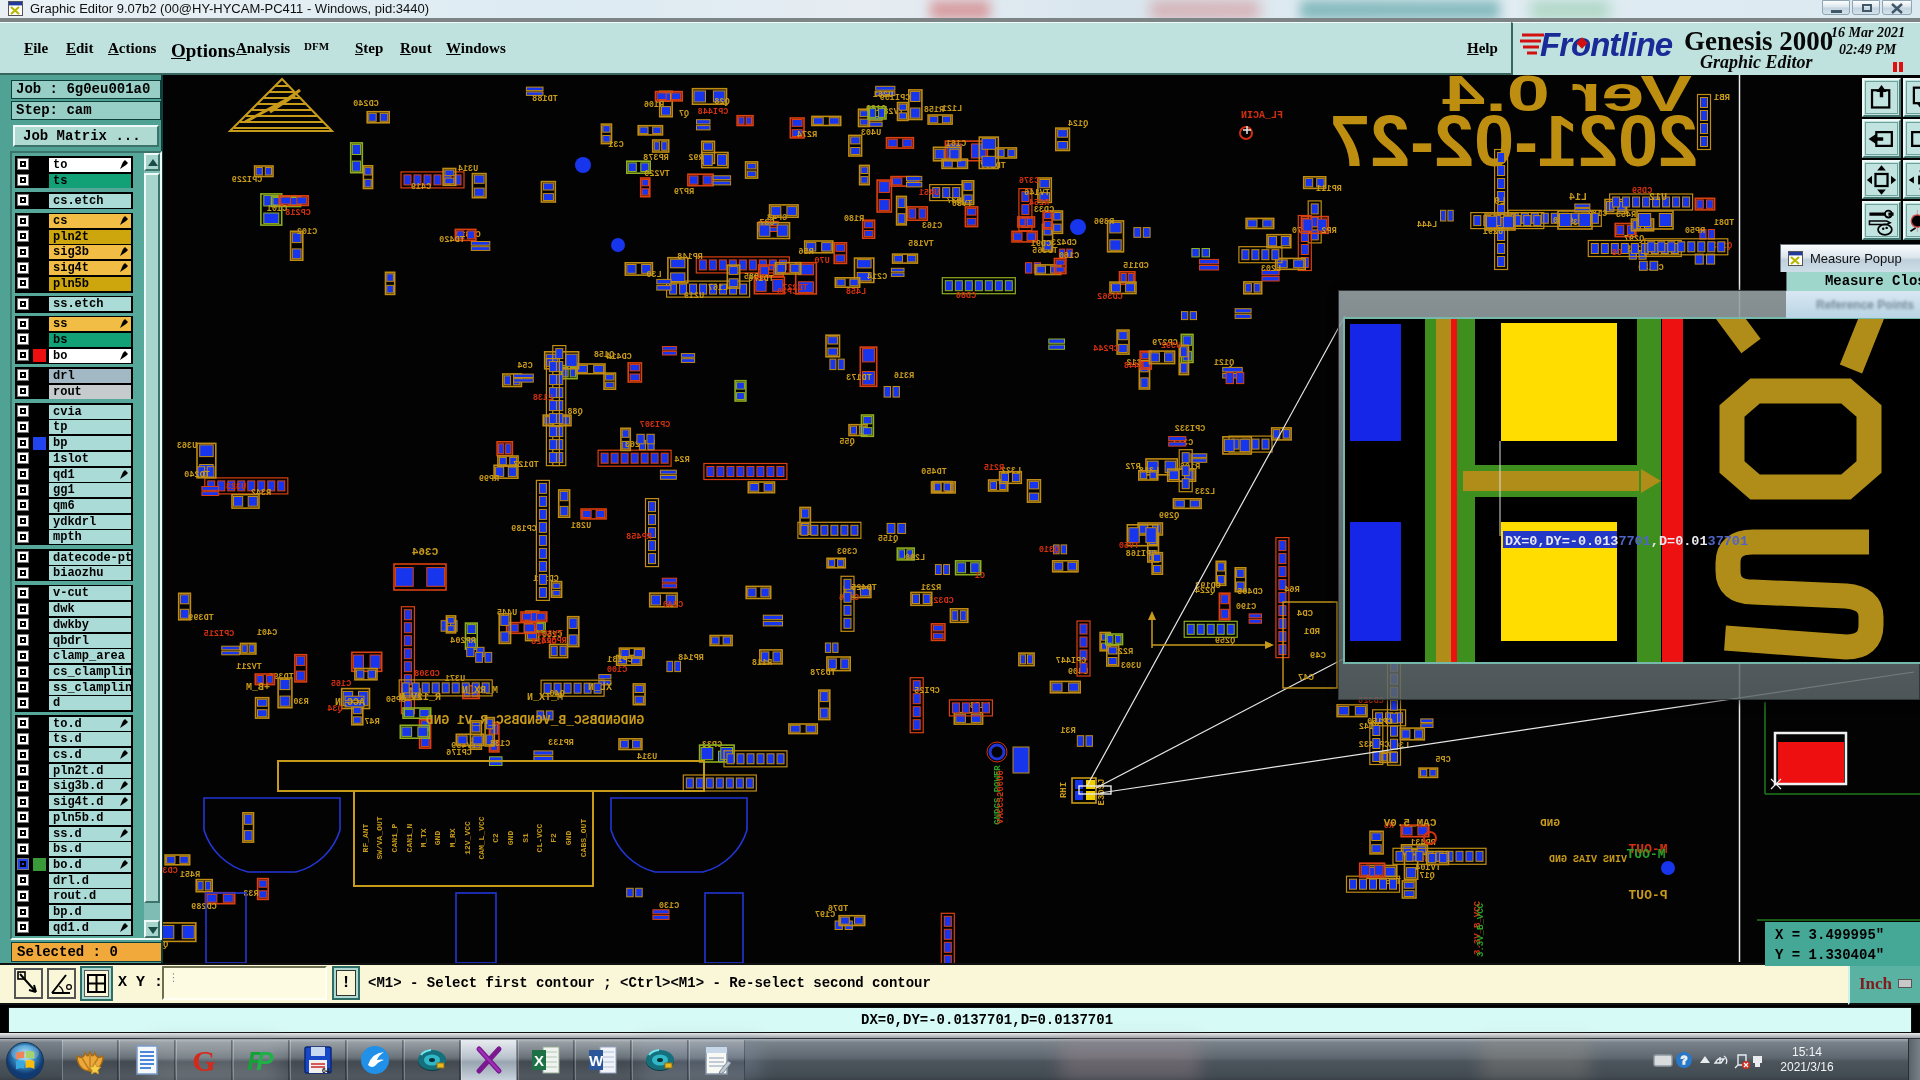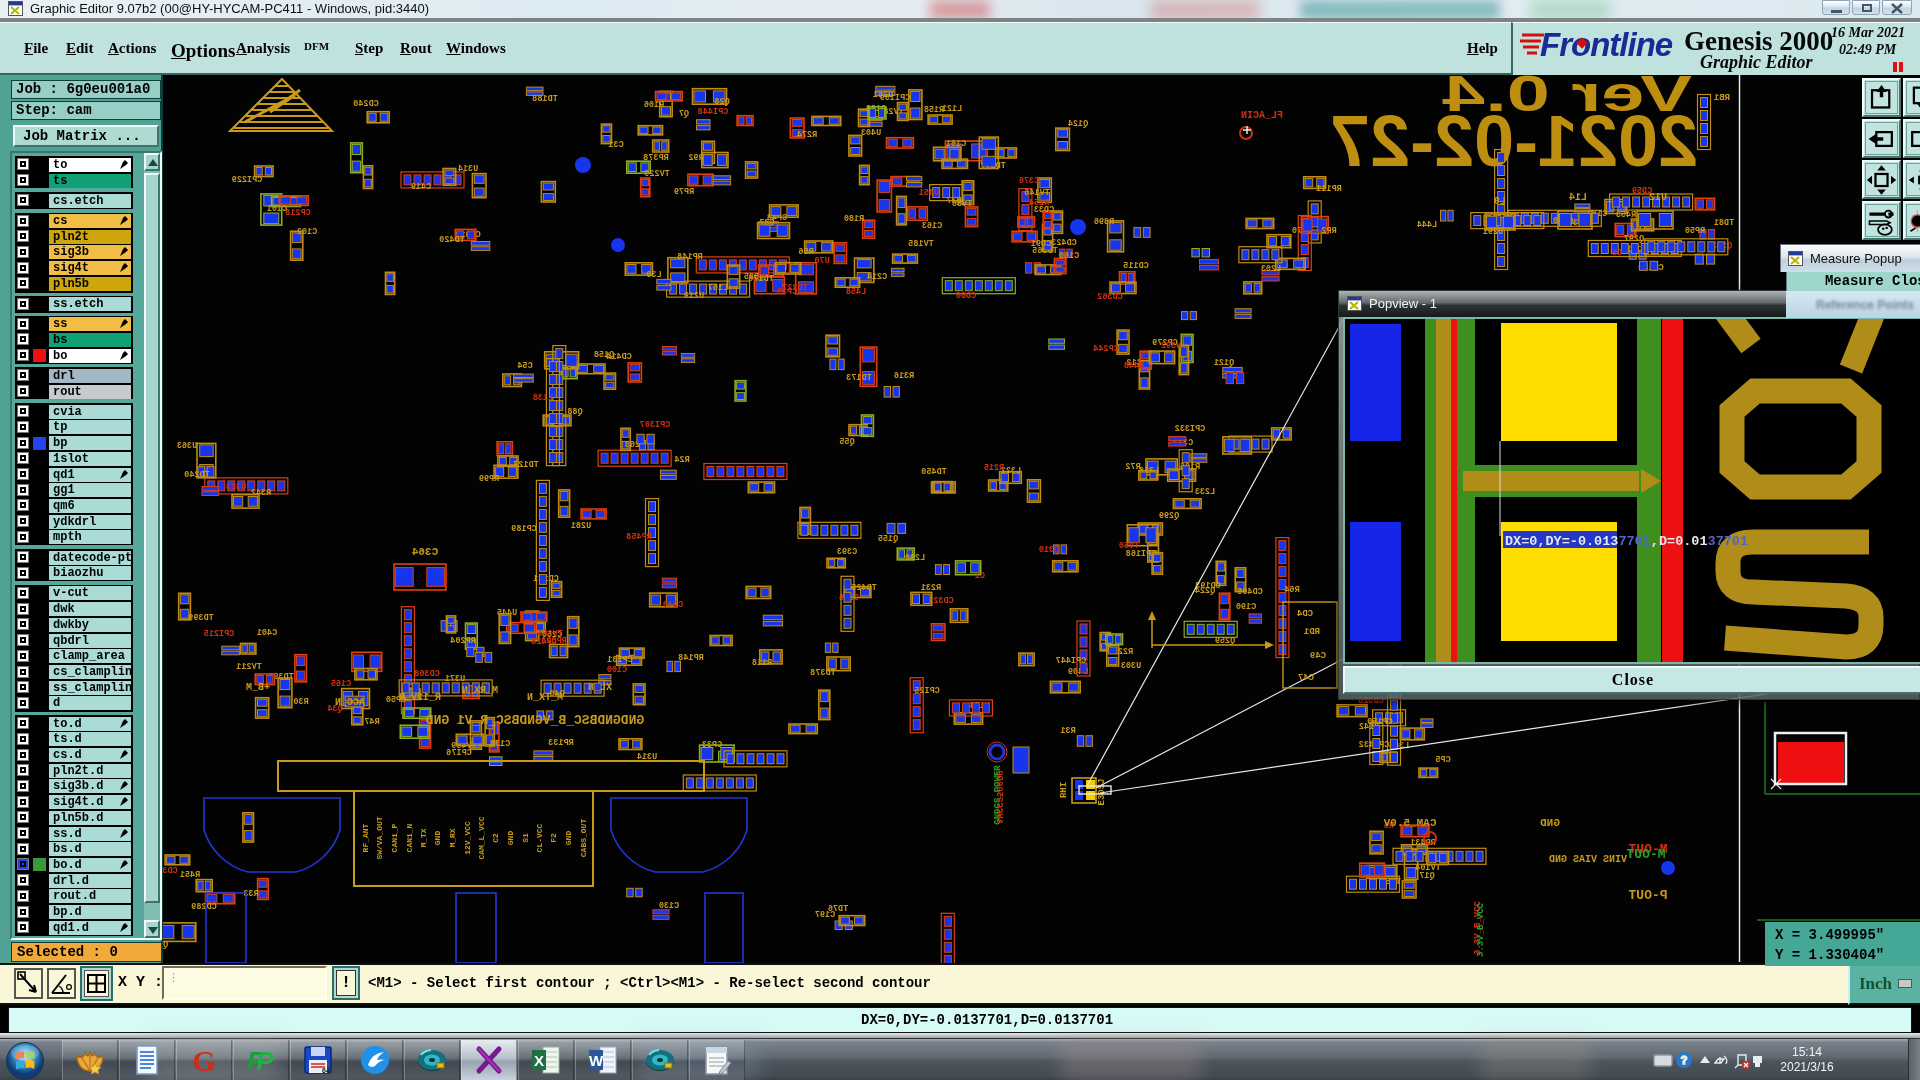--- a/index.html
+++ b/index.html
@@ -1706,21 +1706,21 @@
   </div>
 <span class="mono" style="position:absolute;left:118px;top:974px;font-size:15px;color:#000">X Y :</span>
 <div style="position:absolute;left:162px;top:966px;width:165px;height:34px;background:#FDFBE2;border-top:2px solid #6E6E50;border-left:2px solid #6E6E50;border-right:2px solid #FFFFF4;border-bottom:2px solid #FFFFF4">
     <span style="position:absolute;left:4px;top:3px;color:#888;font-size:11px">⋮</span>
   </div>
 <div style="position:absolute;left:332px;top:966px;width:28px;height:34px;background:#AFDAD2;border:2px solid #2E6E66">
     <div style="position:absolute;left:2px;top:2px;width:20px;height:26px;background:#FAF6D8;border:1.5px solid #333;font:bold 16px/24px &quot;Liberation Mono&quot;;text-align:center">!</div>
   </div>
 <span class="mono" style="position:absolute;left:368px;top:975px;font-size:14px;color:#000">&lt;M1&gt; - Select first contour ; &lt;Ctrl&gt;&lt;M1&gt; - Re-select second contour</span>
 <div style="position:absolute;left:1848px;top:963px;width:72px;height:42px;background:#59B2A2;border-top:2px solid #101010;border-left:2px solid #CFF0EA;border-bottom:2px solid #101010">
-    <span class="serif" style="position:absolute;left:9px;top:9px;font-size:17px;color:#14532d">Inch</span>
+    <span class="serif" style="position:absolute;left:9px;top:9px;font-size:17px;color:#7f1d1d">Inch</span>
     <div style="position:absolute;left:48px;top:14px;width:14px;height:9px;background:#C8C8C8;border:1px solid #555"></div>
   </div>
 <div style="position:absolute;left:8px;top:1007px;width:1904px;height:26px;background:#D6FAF6;border:1.5px solid #101010">
     <span class="mono" style="position:absolute;left:852px;top:4px;font-size:14px;color:#000">DX=0,DY=-0.0137701,D=0.0137701</span>
   </div>
 <div style="position:absolute;left:0;top:1033px;width:1920px;height:5px;background:linear-gradient(#E8EAEC,#9FA4A8)"></div>
 <div style="position:absolute;left:1862px;top:78px;width:168px;height:164px">
     <div style="position:absolute;left:0px;top:0px;width:39px;height:39px;background:#C2E4E0;border-top:2px solid #EFF9F7;border-left:2px solid #EFF9F7;border-right:2px solid #44766F;border-bottom:2px solid #44766F;box-sizing:border-box">
       <div style="position:absolute;left:1px;top:1px;width:33px;height:33px;background:#C2E4E0;border:1px solid #6FA29B;display:flex;align-items:center;justify-content:center">
         <svg width="36" height="36" viewBox="0 0 36 36">
@@ -1873,28 +1873,20 @@
           <circle cx="8" cy="6" r="2.8" fill="#000"></circle>
           <circle cx="15" cy="14" r="2.8" fill="#000"></circle>
           <circle cx="14" cy="26" r="2.8" fill="#000"></circle>
           <path d="M12,9 h6 M12,11 h6" stroke="#E01010" stroke-width="1.6"></path>
         </svg>
       </div>
     </div>
   </div>
 <div class="mono" style="position:absolute;left:1765px;top:922px;width:155px;height:44px;background:#45A896;color:#000;font-size:14px;line-height:20px;padding:3px 0 0 10px">X = 3.499995"<br>Y = 1.330404"</div>
 <div style="position:absolute;left:1338px;top:290px;width:582px;height:410px;background:linear-gradient(rgba(150,160,162,.9),rgba(90,100,102,.85));border:1px solid #30383A;box-shadow:0 2px 8px rgba(0,0,0,.6)">
-    <div style="position:absolute;left:0;top:0;width:582px;height:26px;background:linear-gradient(#AEB4B2,#63696B 45%,#2E3436 55%,#17191B)">
-      <svg style="position:absolute;left:8px;top:5px" width="15" height="15" viewBox="0 0 15 15">
-        <rect x="0.5" y="0.5" width="14" height="14" fill="#FFF" stroke="#555"></rect>
-        <rect x="1" y="1" width="13" height="3.4" fill="#223A9E"></rect>
-        <path d="M3,6 L11,13 M11,6 L3,13" stroke="#B8B800" stroke-width="2.2"></path>
-      </svg>
-      <span style="position:absolute;left:30px;top:5px;font-size:13px;color:#F2F2F2">Popview - 1</span>
-    </div>
     <div style="position:absolute;left:4px;top:26px;width:578px;height:347px;background:#000;border:2px solid #76B8AC;border-right:none;box-sizing:border-box;overflow:hidden"><svg width="576" height="343" viewBox="1342 318 576 343">
         <rect x="1347" y="323" width="51" height="117" fill="#1626E8"></rect>
         <rect x="1347" y="521" width="51" height="119" fill="#1626E8"></rect>
         <rect x="1422" y="318" width="50" height="343" fill="#3F8F1F"></rect>
         <rect x="1433" y="318" width="18" height="343" fill="#B08D18"></rect>
         <rect x="1448" y="318" width="6" height="343" fill="#EE1111"></rect>
         <rect x="1498" y="322" width="116" height="118" fill="#FFDD00"></rect>
         <rect x="1498" y="521" width="116" height="119" fill="#FFDD00"></rect>
         <rect x="1634" y="318" width="24" height="343" fill="#3F8F1F"></rect>
         <rect x="1659" y="318" width="21" height="343" fill="#EE1111"></rect>
@@ -1902,21 +1894,20 @@
         <rect x="1460" y="470" width="176" height="20" fill="#B08D18"></rect>
         <path d="M1638,468 l20,12 -20,12 Z" fill="#B08D18"></path>
         <line x1="1497" y1="440" x2="1497" y2="535" stroke="#DDD" stroke-width="1"></line>
         <path d="M1722,310 L1748,345" stroke="#B08D18" stroke-width="24" fill="none"></path>
         <path d="M1872,308 L1848,368" stroke="#B08D18" stroke-width="24" fill="none"></path>
         <path d="M1752,390 L1843,390 L1866,410 L1866,466 L1843,486 L1752,486 L1729,466 L1729,410 Z" fill="none" stroke="#B08D18" stroke-width="25"></path>
         <path d="M1866,541 L1750,541 Q1725,541 1725,562 L1725,570 Q1725,591 1750,591 L1843,595 Q1868,597 1868,616 L1868,624 Q1868,646 1843,646 L1722,637" fill="none" stroke="#B08D18" stroke-width="25"></path>
         <rect x="1500" y="530" width="114" height="17" fill="#2438C8"></rect>
         <text x="1502" y="544" font-size="13.5" font-weight="bold" fill="#E8E8F0" font-family="Liberation Mono, monospace">DX=0,DY=-0.013<tspan fill="#5064C8">7701</tspan>,D=0.01<tspan fill="#5064C8">37701</tspan></text>
       </svg></div>
-    <div style="position:absolute;left:4px;top:375px;width:578px;height:28px;background:#C5E8E4;border-top:2px solid #EFF9F7;border-left:2px solid #EFF9F7;border-bottom:2px solid #3E736C;text-align:center"><span class="serif" style="font-size:16px;line-height:24px;color:#000;letter-spacing:1px">Close</span></div>
   </div>
 <div style="position:absolute;left:1780px;top:244px;width:192px;height:74px">
     <div style="position:absolute;left:0;top:0;width:192px;height:28px;background:linear-gradient(#FAFCFD,#DCE6ED 45%,#BFD0DC 55%,#CEDEE8);border:1px solid #68727A;border-bottom:none">
       <svg style="position:absolute;left:7px;top:6px" width="15" height="15" viewBox="0 0 15 15">
         <rect x="0.5" y="0.5" width="14" height="14" fill="#FFF" stroke="#555"></rect>
         <rect x="1" y="1" width="13" height="3.4" fill="#223A9E"></rect>
         <path d="M3,6 L11,13 M11,6 L3,13" stroke="#B8B800" stroke-width="2.2"></path>
       </svg>
       <span style="position:absolute;left:29px;top:6px;font-size:13px;color:#111">Measure Popup</span>
       <div style="position:absolute;left:162px;top:3px;width:25px;height:19px;background:linear-gradient(#FDFEFE,#D9E4EC 48%,#C2D4E0 52%,#D4E2EA);border:1px solid #8FA4B4;border-radius:2px">

